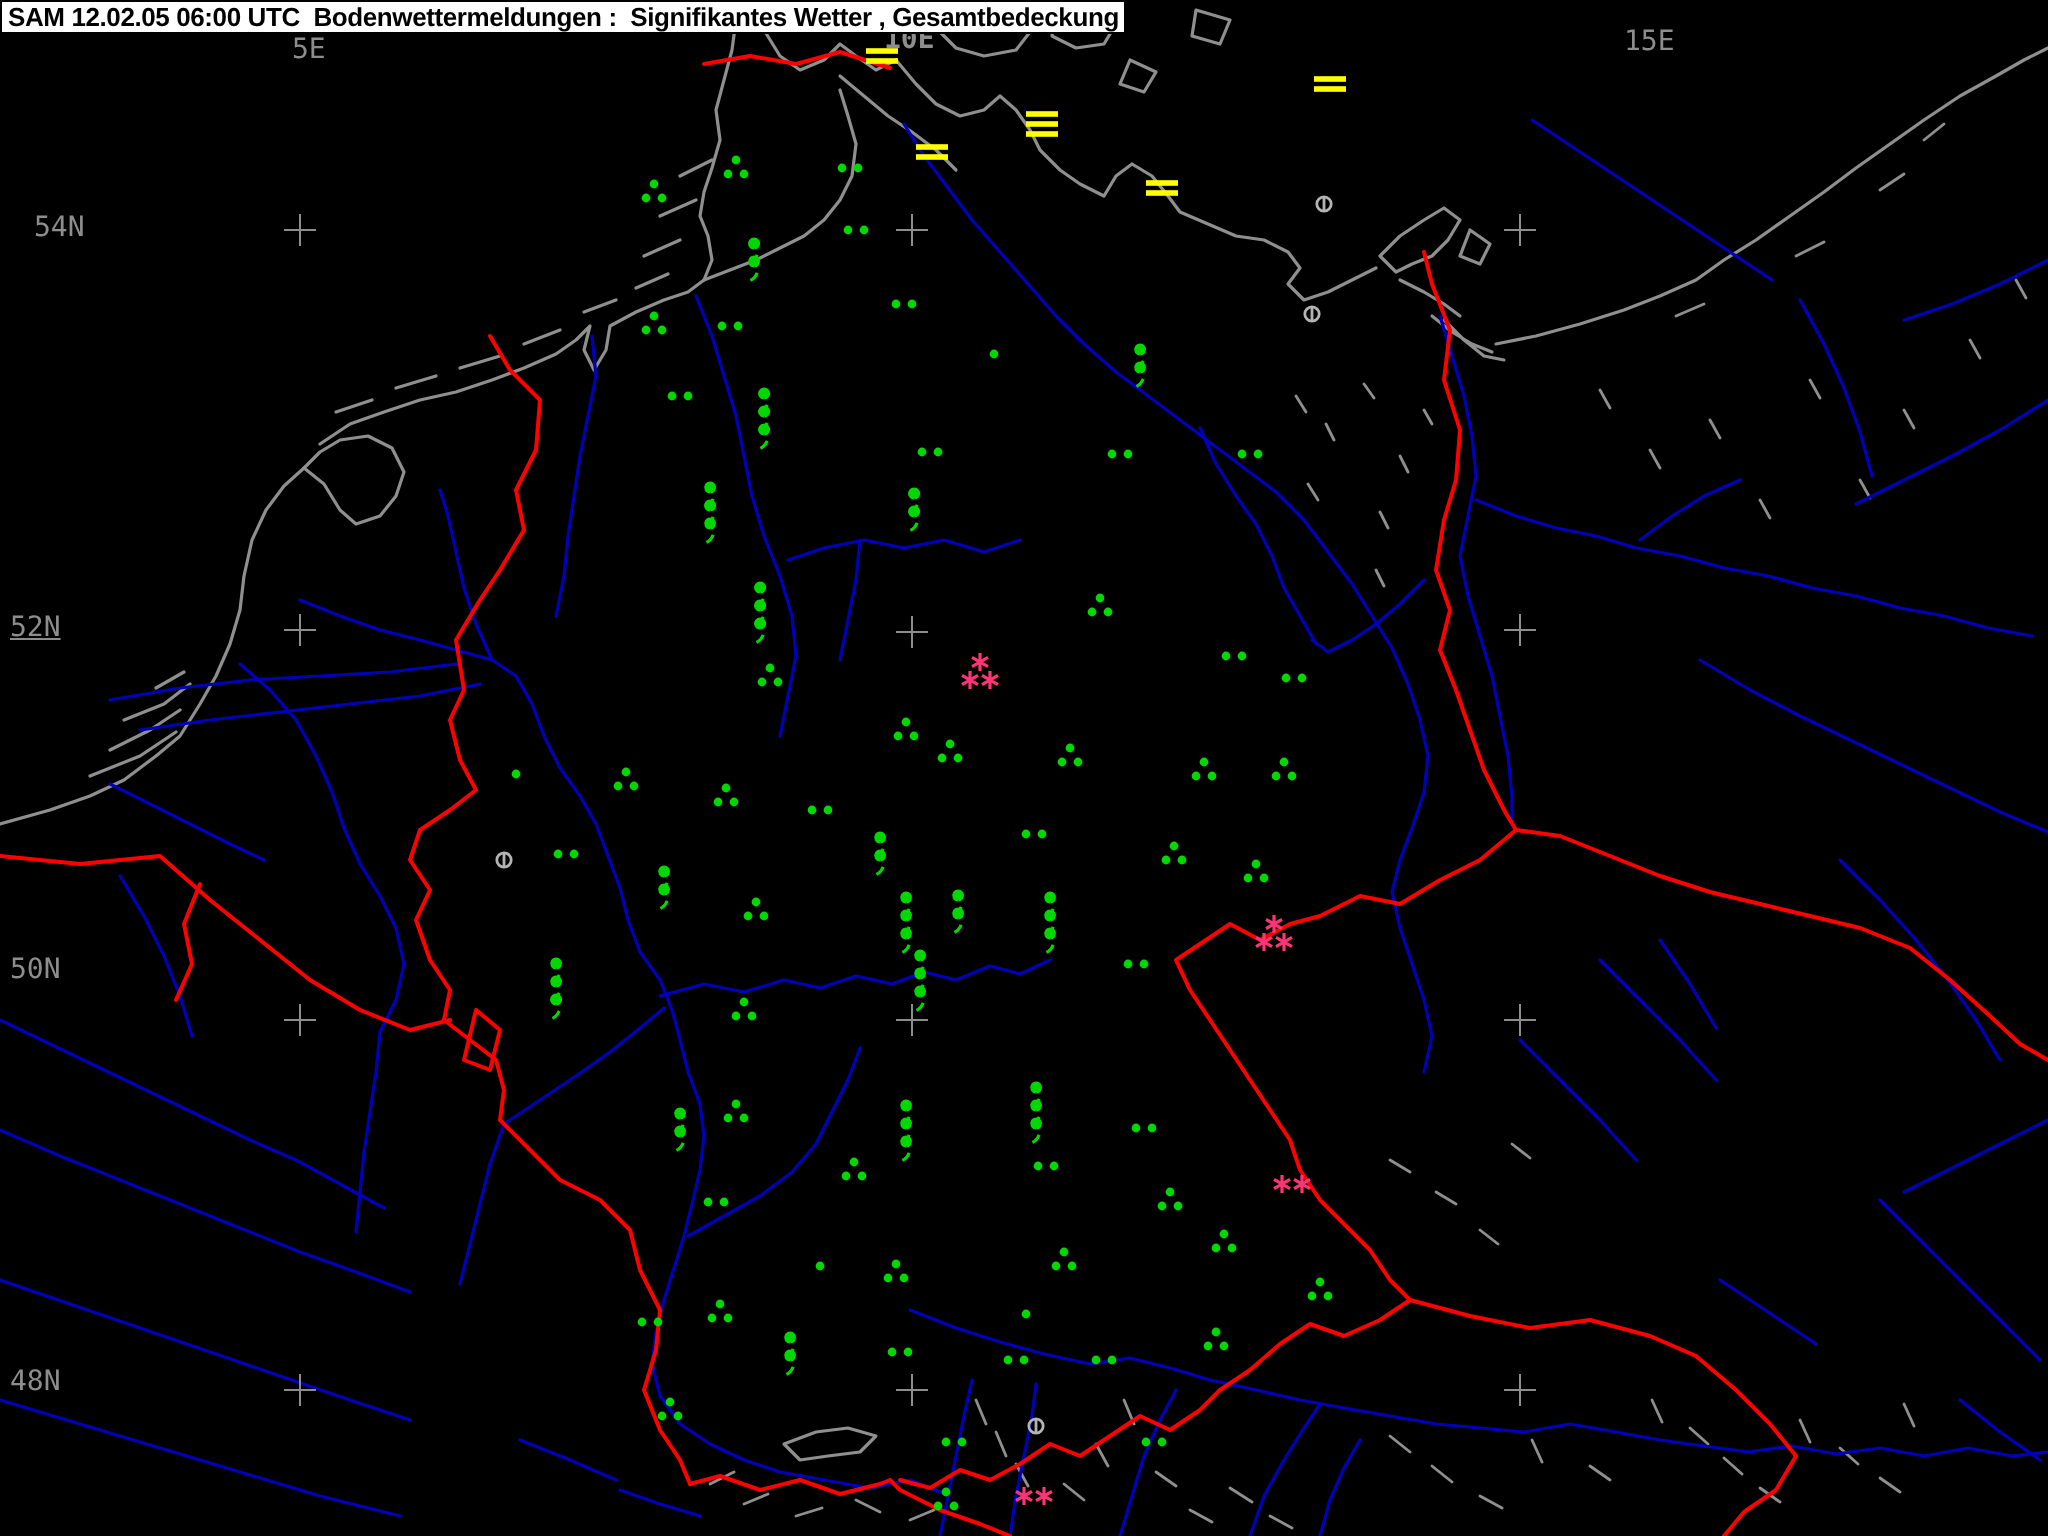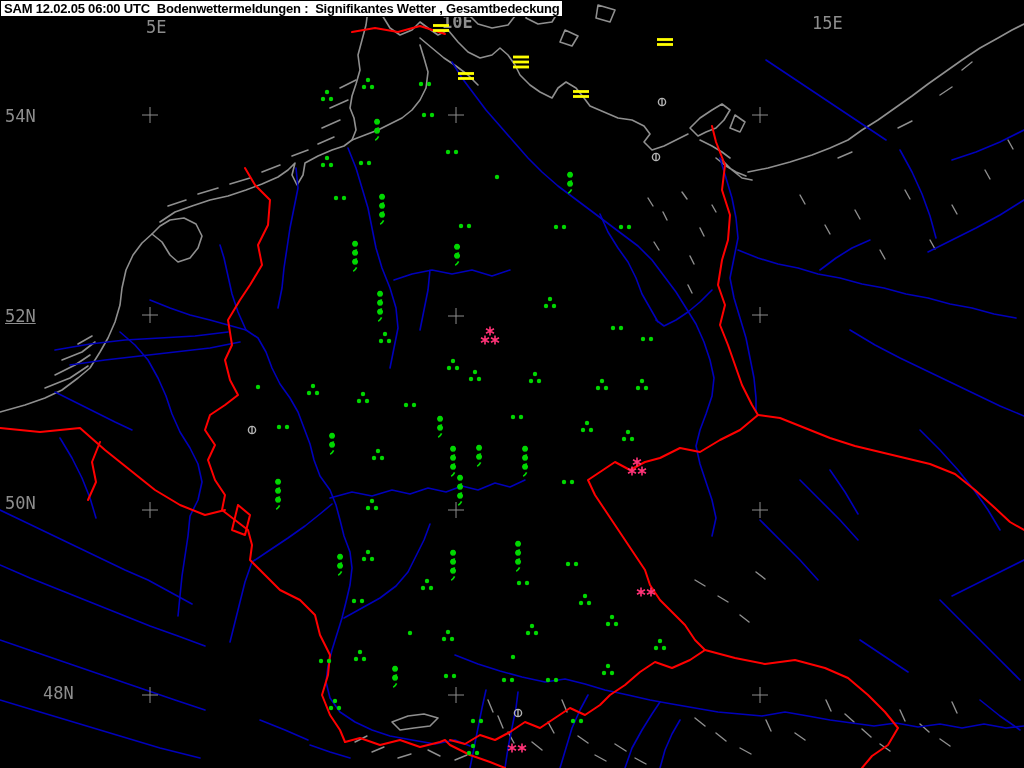--- a/index.html
+++ b/index.html
@@ -3,21 +3,21 @@
 <meta charset="utf-8">
 <style>
   html,body{margin:0;padding:0;background:#222;}
   #screen{position:relative;width:1024px;height:768px;background:#000;overflow:hidden;
           font-family:"DejaVu Sans Mono",monospace;}
   #basemap{position:absolute;left:0;top:0;}
   #title-bar{position:absolute;left:0;top:0;background:#fff;color:#000;
              border:1px solid #000;padding:0 3px;height:15px;line-height:15px;
              font-family:"Liberation Sans",sans-serif;font-size:13px;font-weight:bold;
              letter-spacing:-0.2px;white-space:pre;z-index:5;}
-  .grid-label{position:absolute;color:#8d8d8d;font-size:17px;font-family:"DejaVu Sans Mono",monospace;
+  .grid-label{position:absolute;color:#8d8d8d;font-size:14px;font-family:"DejaVu Sans Mono",monospace;
               white-space:pre;z-index:2;}
   #overlay{position:absolute;left:0;top:0;z-index:3;}
   svg{display:block;}
 </style>
 </head>
 <body>
 
 <div id="screen" style="background: rgb(0, 0, 0);">
 
   <svg id="basemap" width="1024" height="768" viewBox="0 0 1024 768">
@@ -472,18 +472,18 @@
         <path d="M518,709.4 L518,716.6" stroke="#b4b4b4" stroke-width="1.4"></path>
       </g>
     </svg>
 
   <div id="title-bar">SAM 12.02.05 06:00 UTC  Bodenwettermeldungen :  Signifikantes Wetter , Gesamtbedeckung</div>
 
   <div id="labels">
       <div class="grid-label" style="left: 146px; top: 17px;">5E</div>
       <div class="grid-label" style="left: 442px; top: 12px; font-weight: bold;">10E</div>
       <div class="grid-label" style="left: 776px; top: 13px; margin-left: 36px;">15E</div>
-      <div class="grid-label" style="left: 5px; top: 106px;">54N</div>
+      <div class="grid-label" style="left: 17px; top: 106px;">54N</div>
       <div class="grid-label" style="left: 5px; top: 306px; text-decoration: underline;">52N</div>
-      <div class="grid-label" style="left: 5px; top: 493px;">50N</div>
-      <div class="grid-label" style="left: 5px; top: 683px; margin-left: 38px;">48N</div>
+      <div class="grid-label" style="left: 5px; top: 477px;">50N</div>
+      <div class="grid-label" style="left: 5px; top: 683px;">48N</div>
     </div>
 </div>
 
 </body></html>

